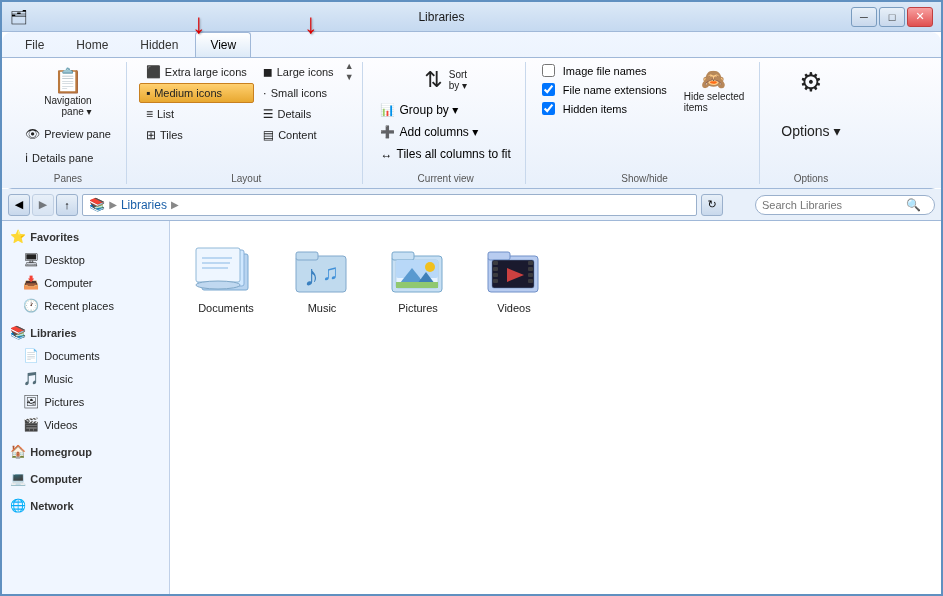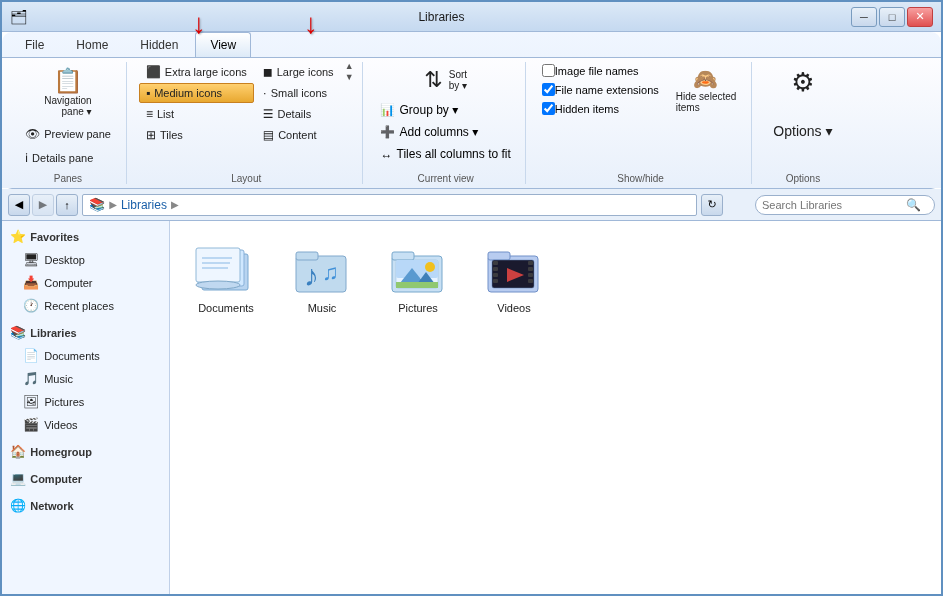--- a/index.html
+++ b/index.html
@@ -68,21 +68,21 @@
     
     .sort-btn {
       display: flex; flex-direction: column; align-items: center; padding: 4px 8px;
       cursor: pointer; font-size: 11px; border-radius: 3px; border: 1px solid transparent;
       color: #222; min-width: 45px; gap: 2px;
     }
     .cv-btn { display: flex; align-items: center; padding: 2px 5px; cursor: pointer; border-radius: 2px; border: 1px solid transparent; }
 
     
     .show-hide-items { display: flex; flex-direction: column; gap: 2px; font-size: 11px; }
-    .sh-item { display: flex; align-items: center; gap: 0; padding: 2px 4px; cursor: pointer; }
+    .sh-item { display: flex; align-items: center; gap: 8px; padding: 2px 4px; cursor: pointer; }
     .sh-item input[type=checkbox] { margin: 0; }
 
     
     .hide-sel-btn {
       display: flex; flex-direction: column; align-items: center; justify-content: center;
       padding: 4px 6px; cursor: pointer; font-size: 10px; text-align: center;
       border-radius: 3px; border: 1px solid transparent; color: #222; min-width: 55px;
     }
 
     

